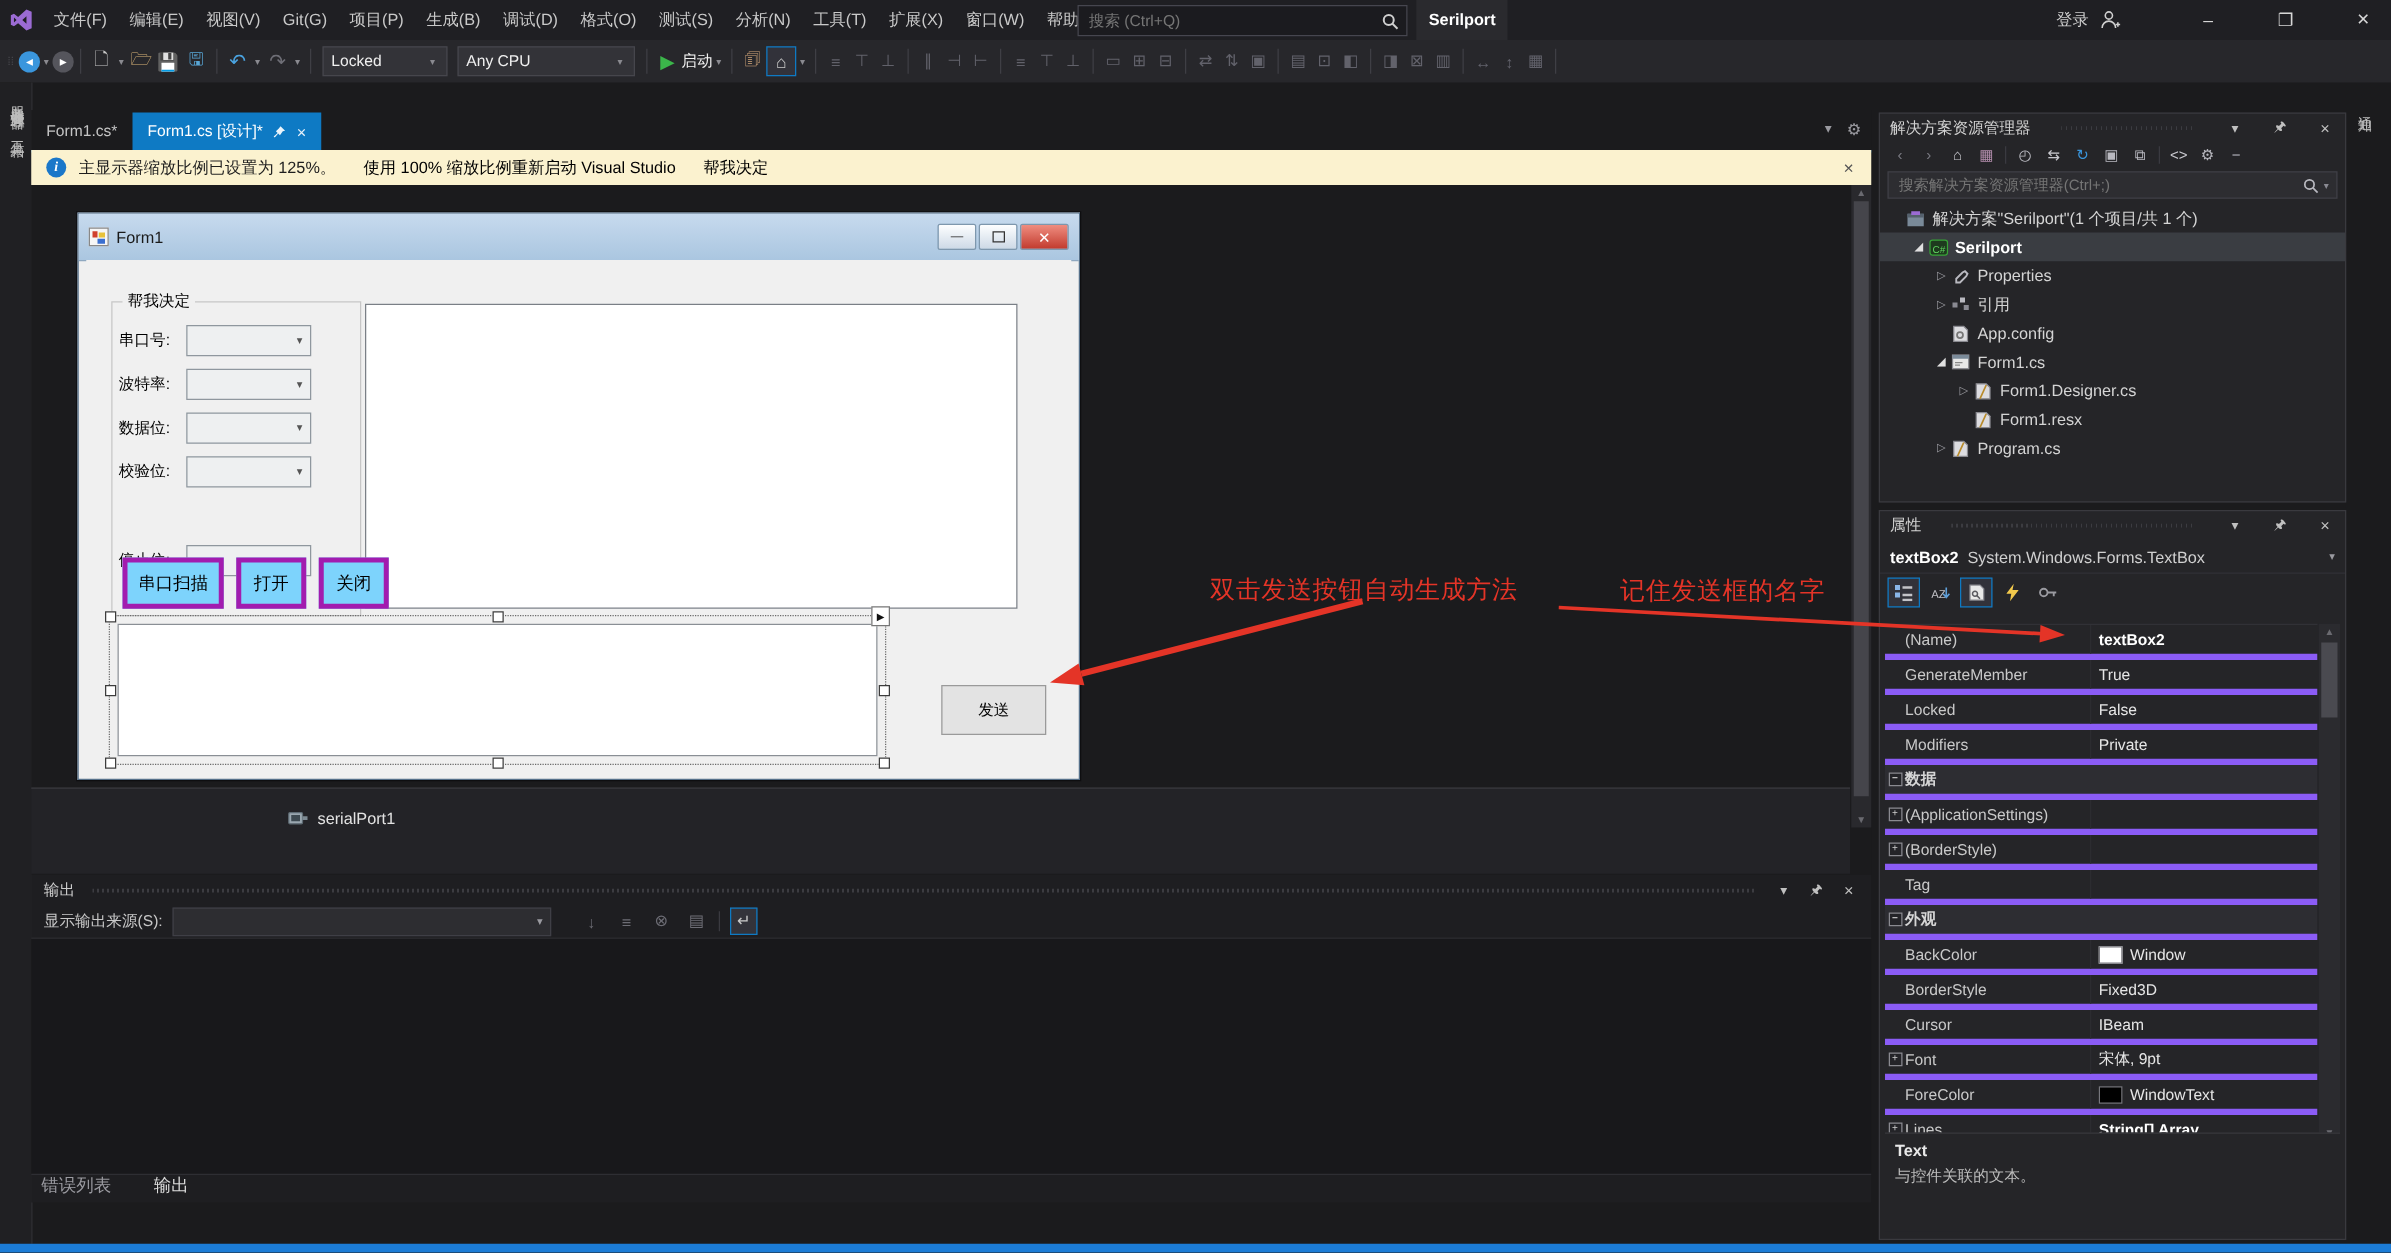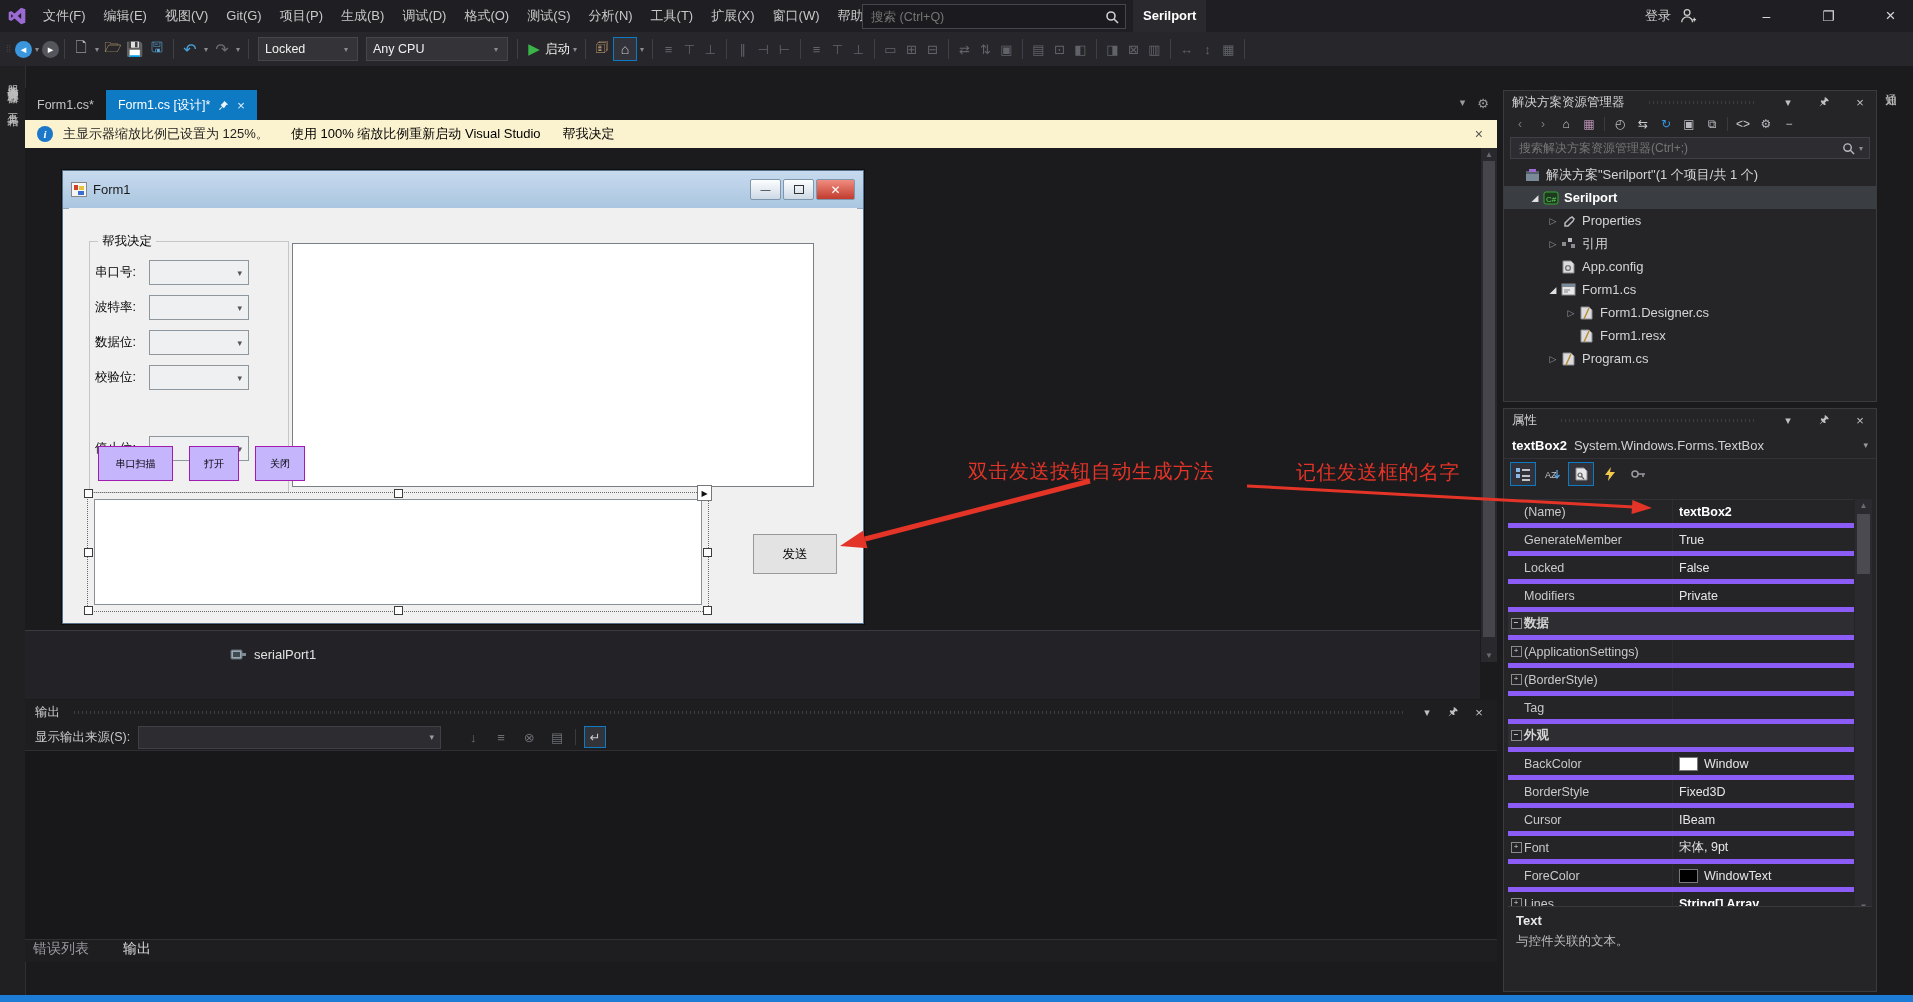--- a/index.html
+++ b/index.html
@@ -52,29 +52,29 @@
   #vform-client{position:absolute;left:6px;top:37px;right:6px;bottom:6px;background:#f0f0f0;overflow:hidden;}
   .fbtn{width:29px;height:19px;border:1px solid #7e97ad;border-radius:2px;background:linear-gradient(#fdfeff,#cdd9e6);
     display:flex;align-items:center;justify-content:center;font-size:10px;color:#333;margin-left:2px;}
   .fbtn.close{width:37px;background:linear-gradient(#ef8d80,#c23b2e);color:#fff;font-weight:bold;font-size:12px;}
   #groupbox{position:absolute;left:20px;top:33px;width:198px;height:250px;border:1px solid #c6c6c6;}
   #groupbox-label{position:absolute;left:8px;top:-9px;background:#f0f0f0;padding:0 4px;font-size:12.5px;color:#000;}
   .frow{position:absolute;left:26px;display:flex;align-items:center;}
   .flabel{font-size:12.5px;color:#000;width:54px;}
   .fcombo{width:92px;height:23px;background:#eef0f1;border:1px solid #8f979e;display:flex;align-items:center;justify-content:flex-end;padding-right:6px;}
   .fcombo span{font-size:9px;color:#555;}
-  .formbtn{position:absolute;height:33px;background:#c4b5fd;border:1px solid #a21caf;font-size:10px;color:#000;
+  .formbtn{position:absolute;height:33px;background:#7dd3fc;border:4px solid #a21caf;font-size:14px;color:#000;
     display:flex;align-items:center;justify-content:center;}
   #rxbox{position:absolute;left:223px;top:35px;width:520px;height:242px;background:#ffffff;border:1px solid #7a7f86;}
   #txsel{position:absolute;left:18px;top:284px;width:620px;height:118px;border:1px dotted #6b6b6b;}
   #txbox{position:absolute;left:6px;top:6px;width:606px;height:104px;background:#fff;border:1px solid #8a8f95;}
   .handle{position:absolute;width:7px;height:7px;background:#fff;border:1px solid #3c3c3c;}
   #smarttag{position:absolute;right:-4px;top:-8px;width:13px;height:14px;background:#fff;border:1px solid #777;
     font-size:8px;color:#111;display:flex;align-items:center;justify-content:center;}
-  #sendbtn{position:absolute;left:684px;top:326px;width:82px;height:38px;background:#e3e3e3;border:1px solid #9a9a9a;
+  #sendbtn{position:absolute;left:684px;top:340px;width:82px;height:38px;background:#e3e3e3;border:1px solid #9a9a9a;
     font-size:12.5px;display:flex;align-items:center;justify-content:center;color:#000;}
   #tray{position:absolute;left:0px;top:482px;width:1455px;height:68px;background:#232327;border-top:1px solid #3a3a3f;}
   #tray-item{position:absolute;left:205px;top:16px;display:flex;align-items:center;gap:7px;color:#e2e2e2;font-size:13px;}
   #ds-scroll{position:absolute;left:1456px;top:0;width:16px;height:514px;background:#29292d;}
   #ds-thumb{position:absolute;left:2px;top:13px;width:12px;height:476px;background:#45454b;}
   .scroll-arrow{position:absolute;left:0;width:16px;height:13px;color:#6a6a70;font-size:8px;display:flex;align-items:center;justify-content:center;}
   .annot{position:absolute;font-size:20px;letter-spacing:0.5px;}
   
   #output{left:25px;top:700px;width:1472px;height:262px;background:#1e1e21;}
   #out-head{height:24px;display:flex;align-items:center;color:#cccccc;font-size:12.5px;padding:0 10px;gap:10px;}

